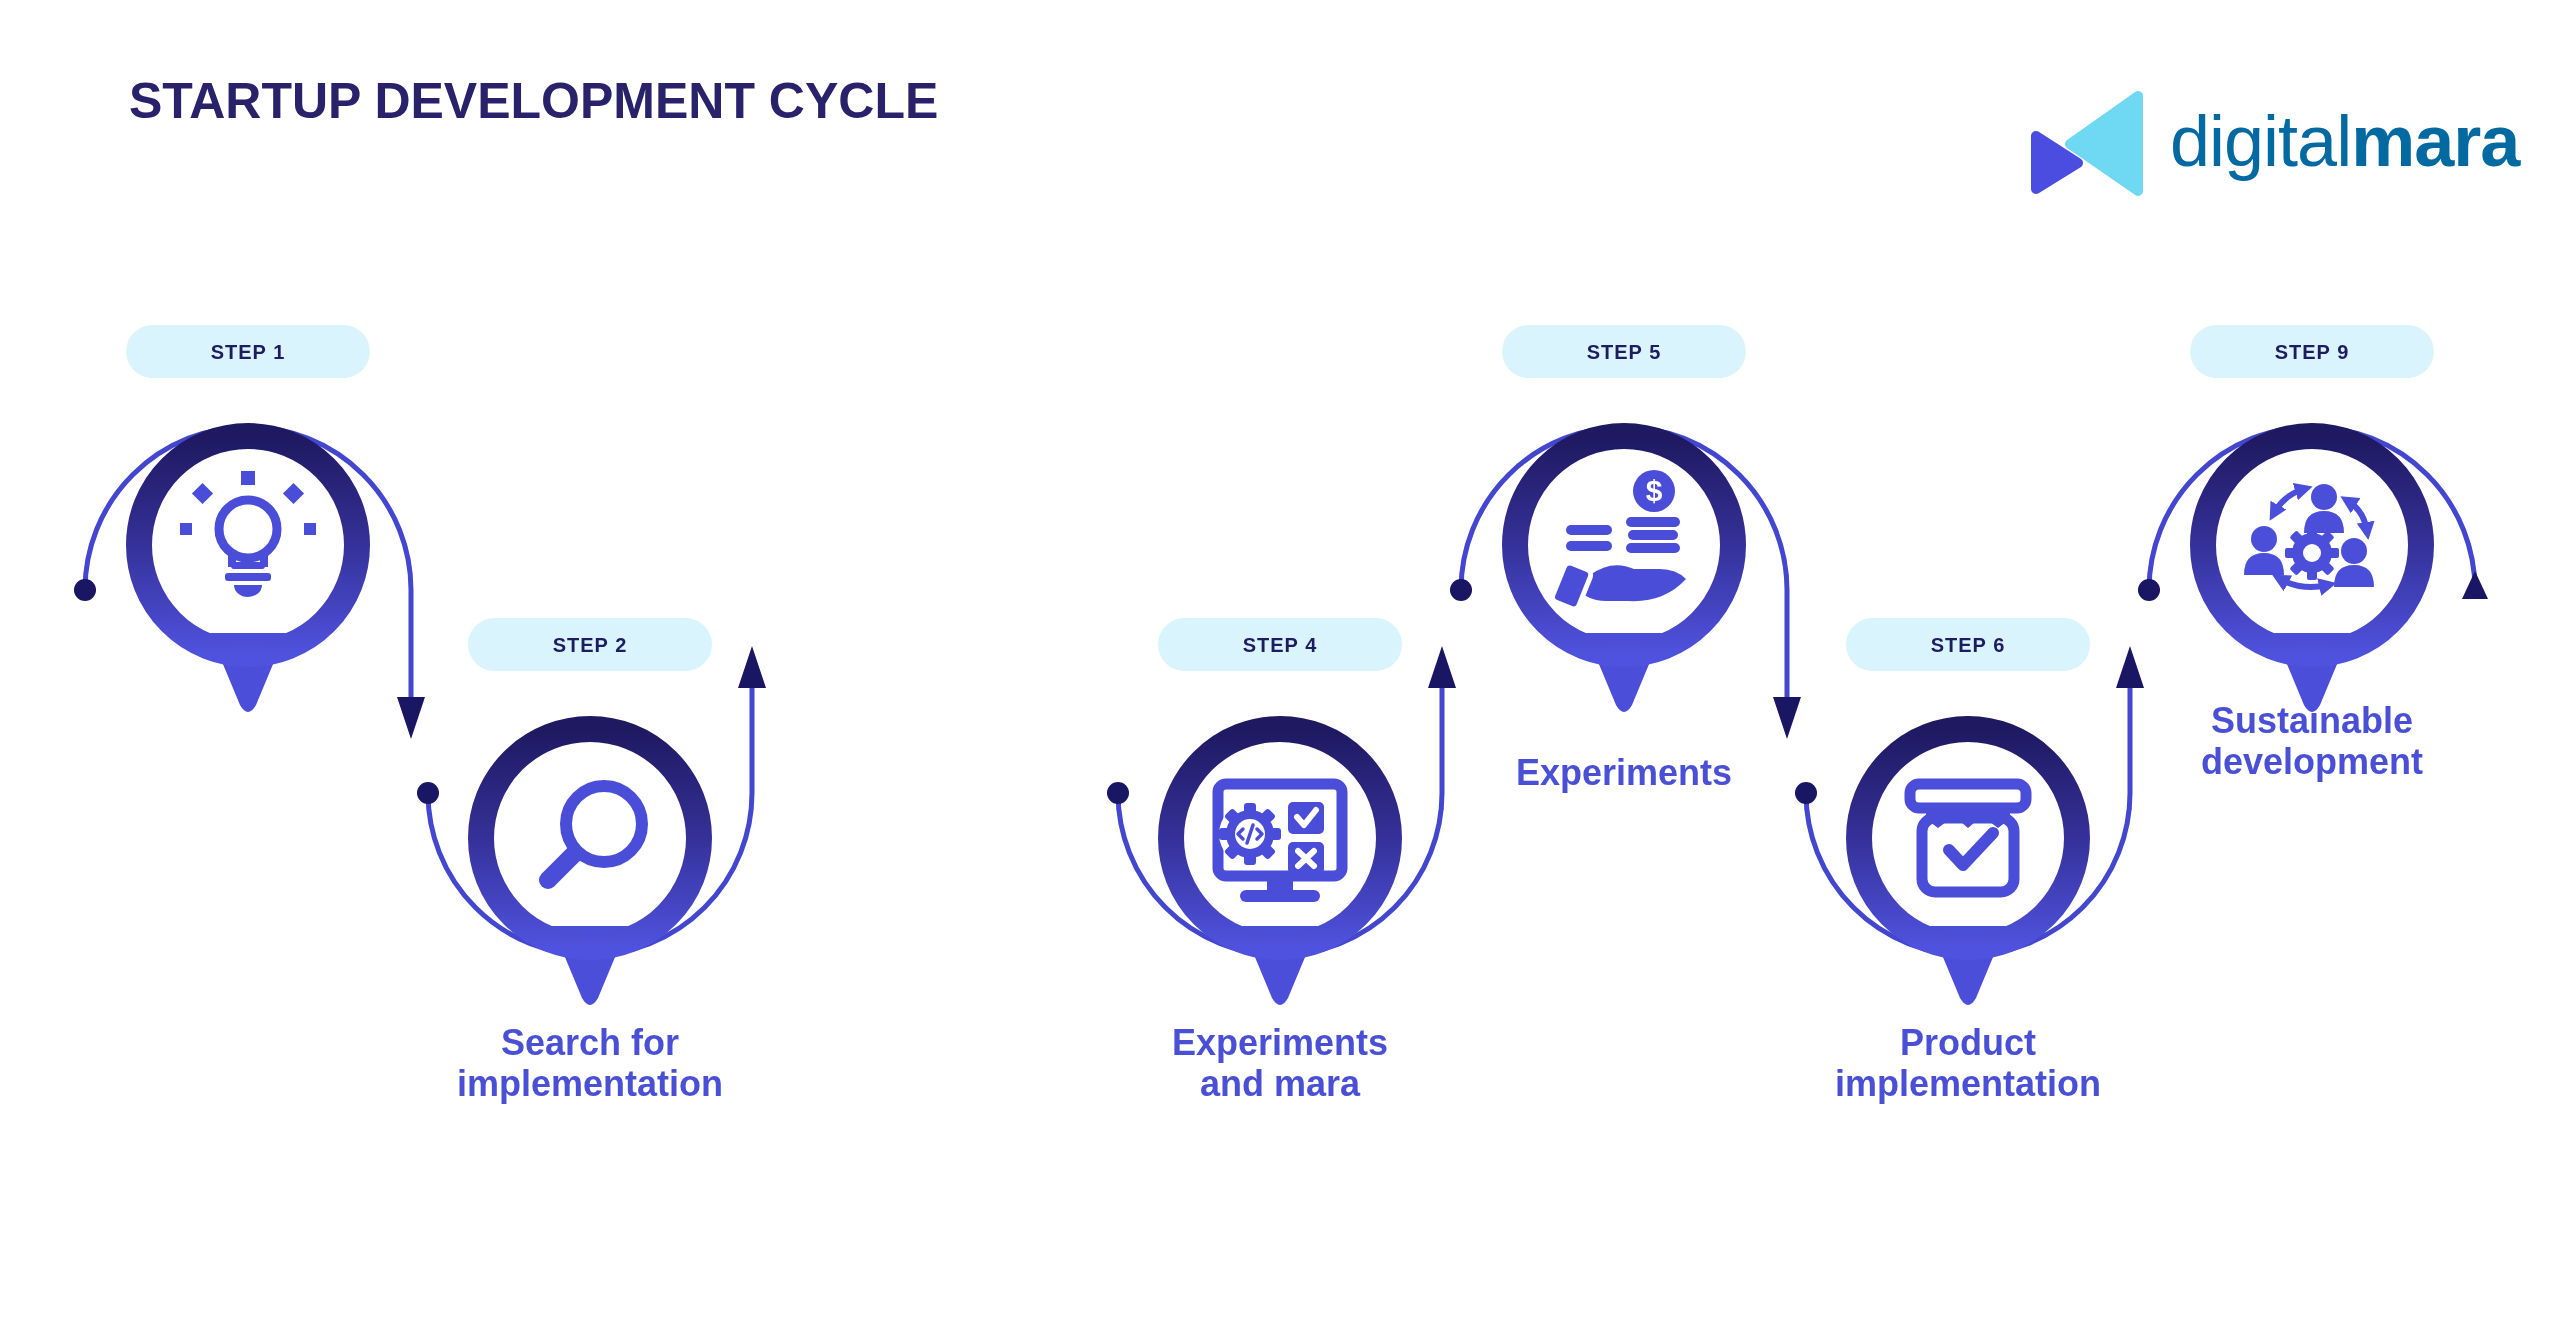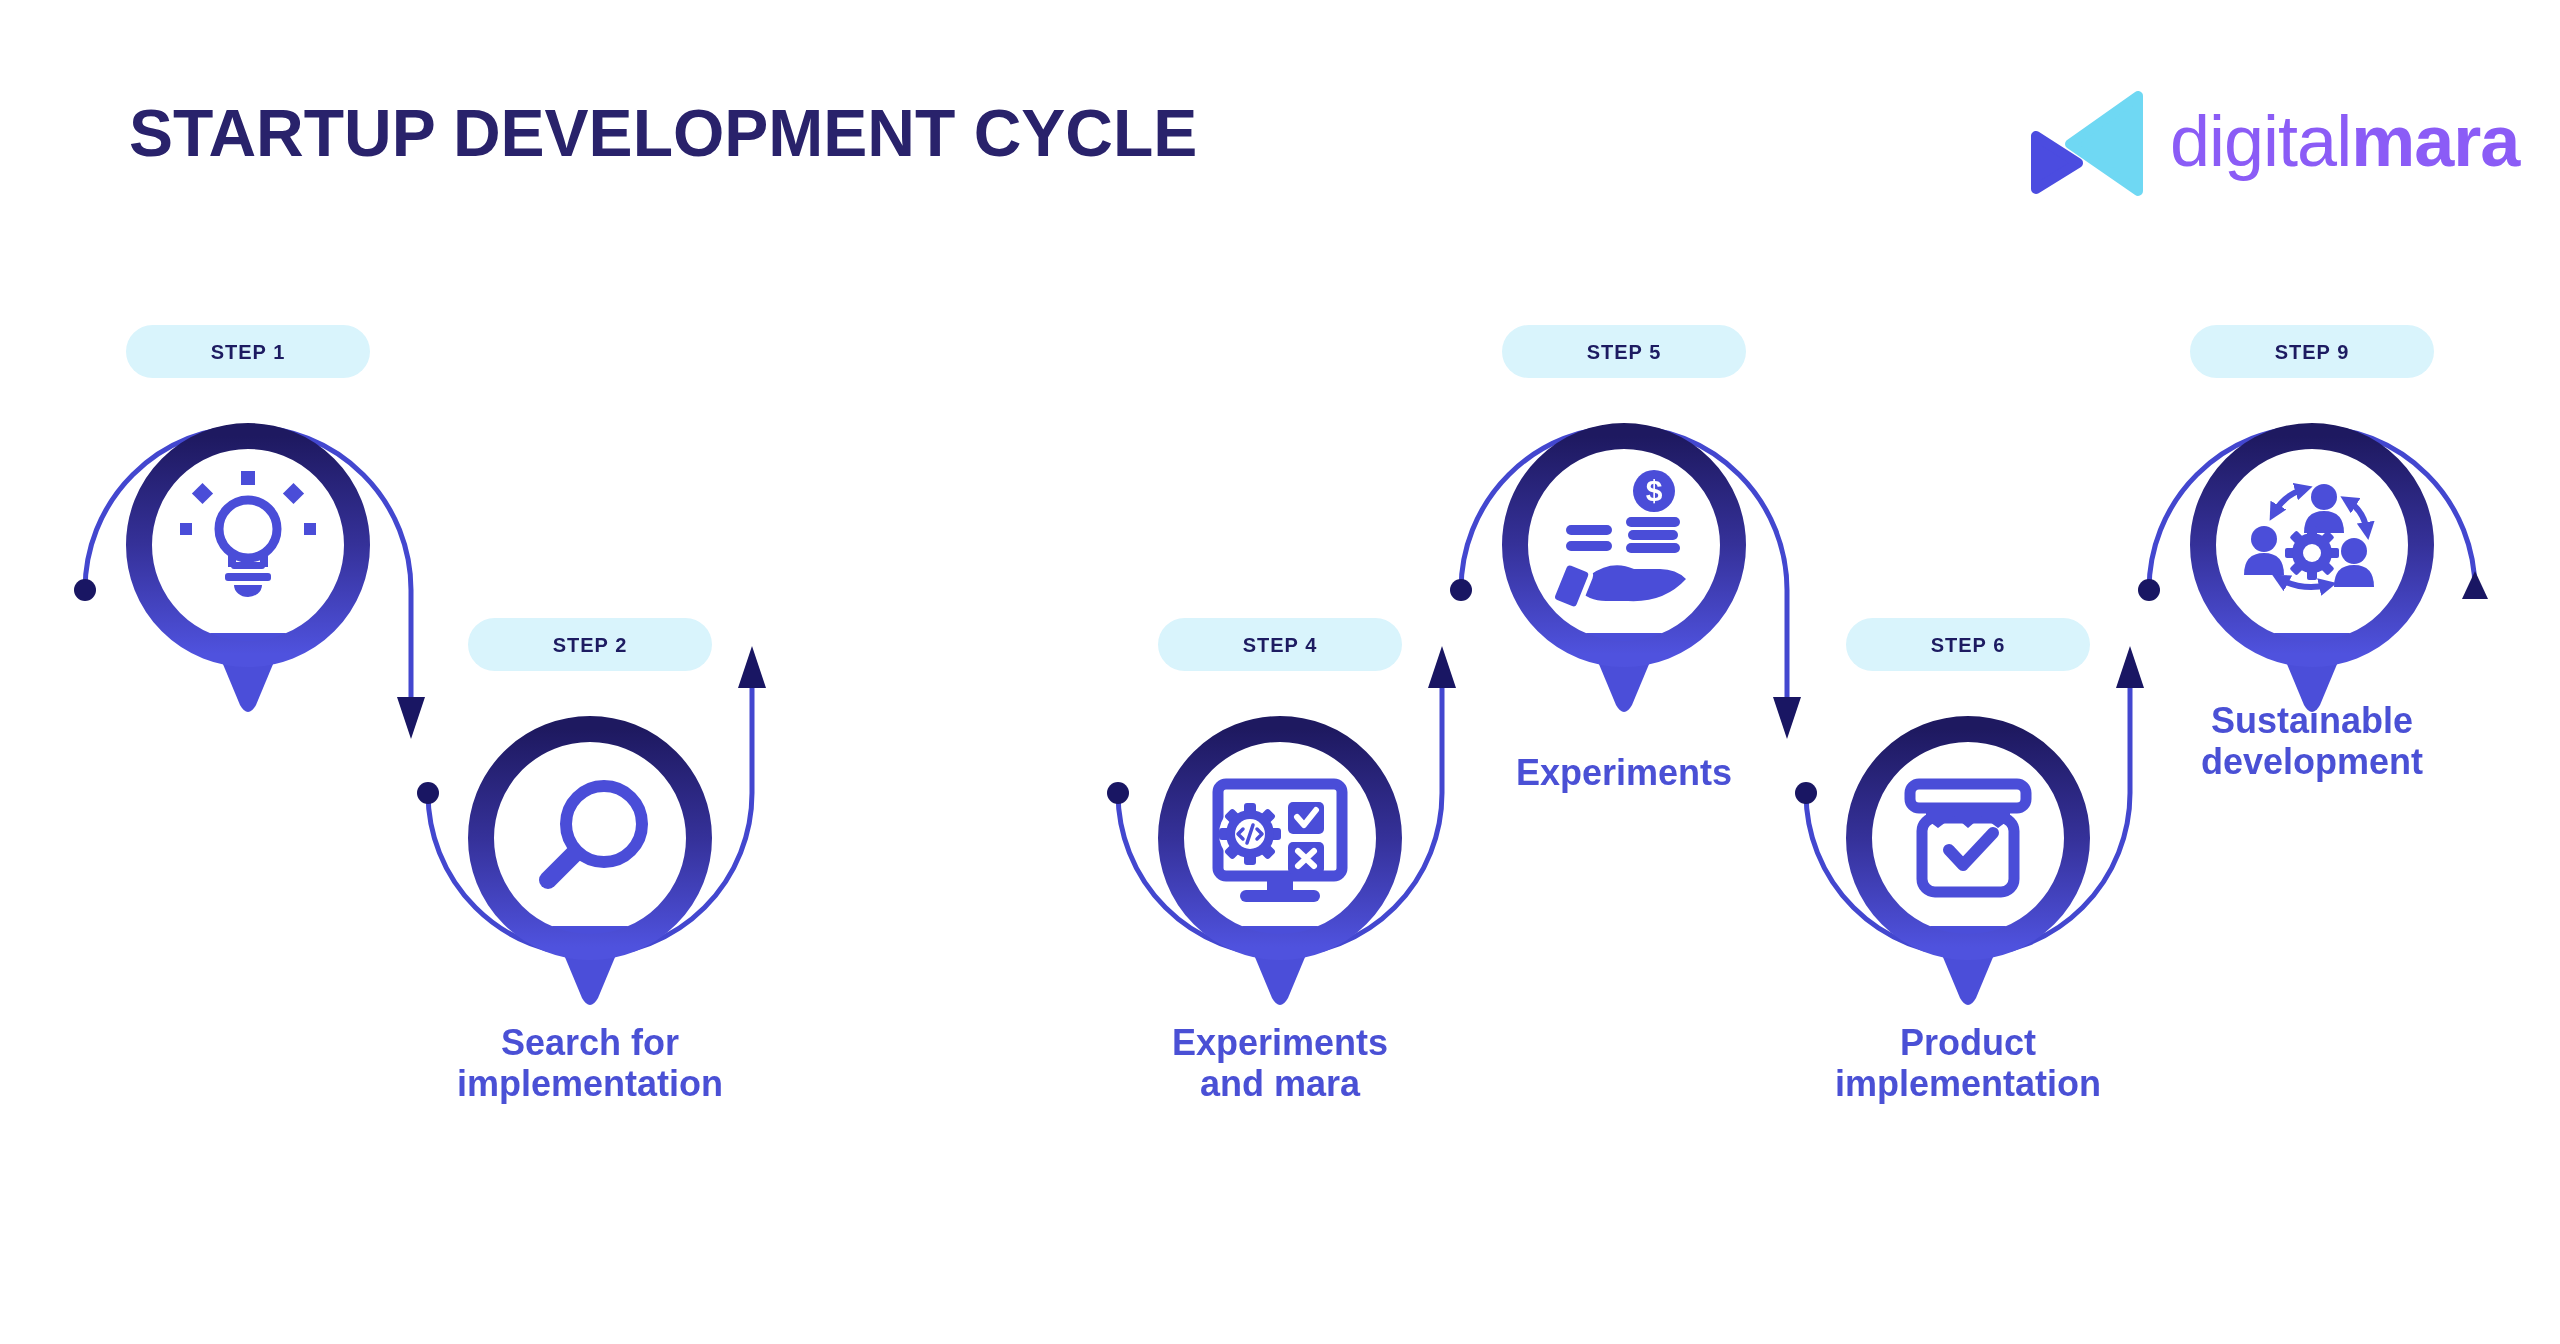--- a/index.html
+++ b/index.html
@@ -1,27 +1,27 @@
 <!DOCTYPE html>
 <html><head>
 <meta charset="utf-8">
 <style>
   html,body{margin:0;padding:0;background:#ffffff;}
   .canvas{
     position:relative;width:2560px;height:1344px;background:#ffffff;overflow:hidden;
     font-family:"Liberation Sans", sans-serif;
   }
   .title{
-    position:absolute;left:129px;top:100px;
-    font-size:66px;font-weight:800;letter-spacing:0px;color:#29226b;line-height:1;
+    position:absolute;left:129px;top:76px;
+    font-size:50px;font-weight:800;letter-spacing:0px;color:#29226b;line-height:1;
     white-space:nowrap;
   }
   
   .logo{position:absolute;left:2028px;top:84px;display:flex;align-items:center;gap:24px;}
-  .logo-text{font-size:72px;color:#8b5cf6;letter-spacing:-1px;line-height:1;}
+  .logo-text{font-size:72px;color:#0369a1;letter-spacing:-1px;line-height:1;}
   .logo-text .lt1{font-weight:400;}
   .logo-text .lt2{font-weight:700;}
   
   .step{position:absolute;top:0;width:400px;height:1344px;pointer-events:none;}
   .badge{
     position:absolute;left:50%;transform:translateX(-50%);
     min-width:244px;box-sizing:border-box;padding:0 40px;
     height:53px;line-height:54px;border-radius:27px;
     background:#d9f4fc;color:#1d1b61;
     font-size:20px;font-weight:700;letter-spacing:1px;text-align:center;white-space:nowrap;

